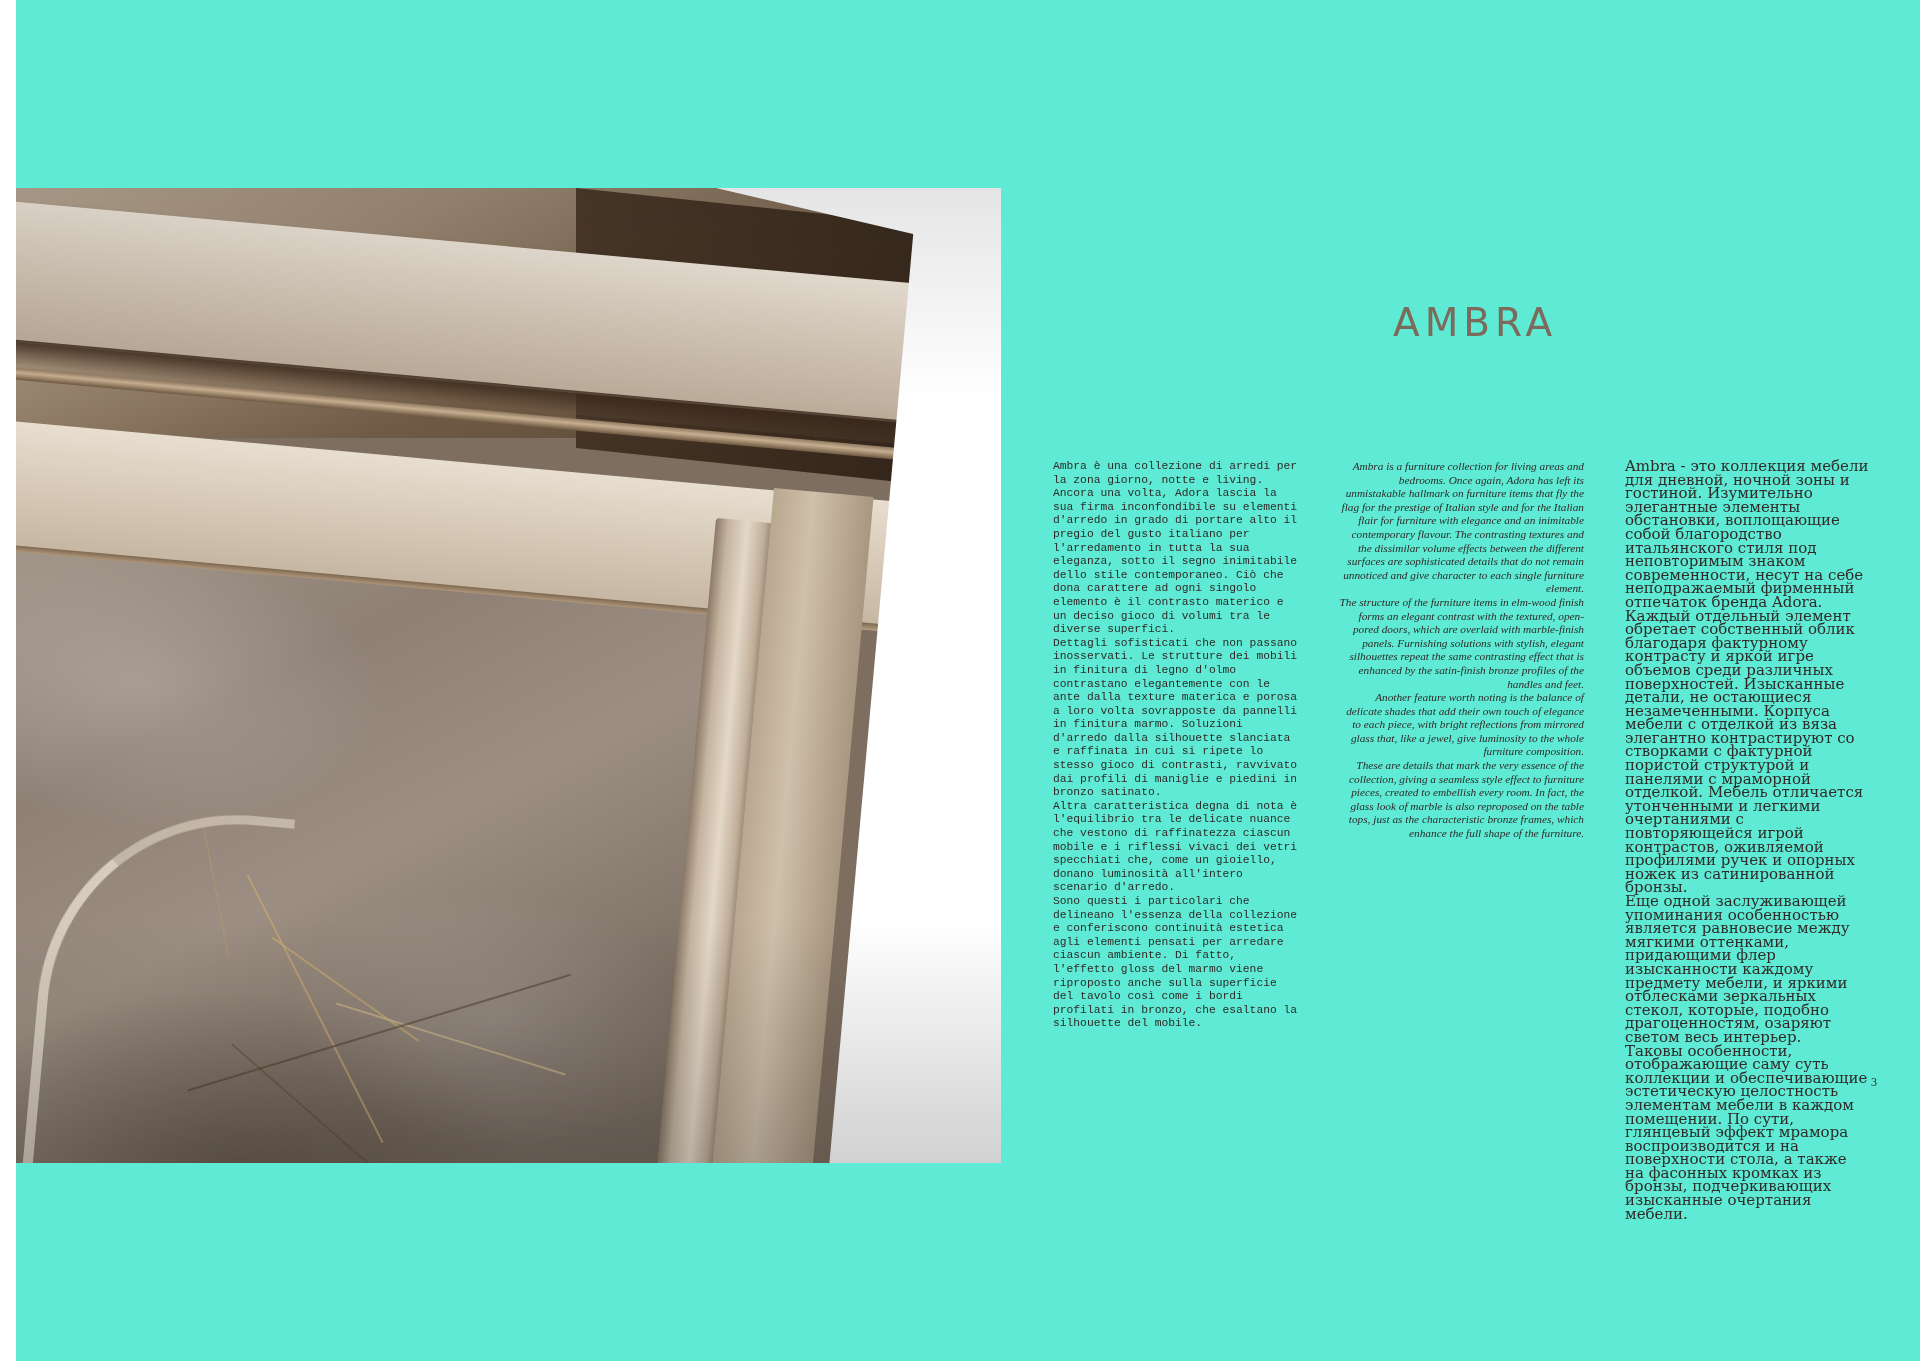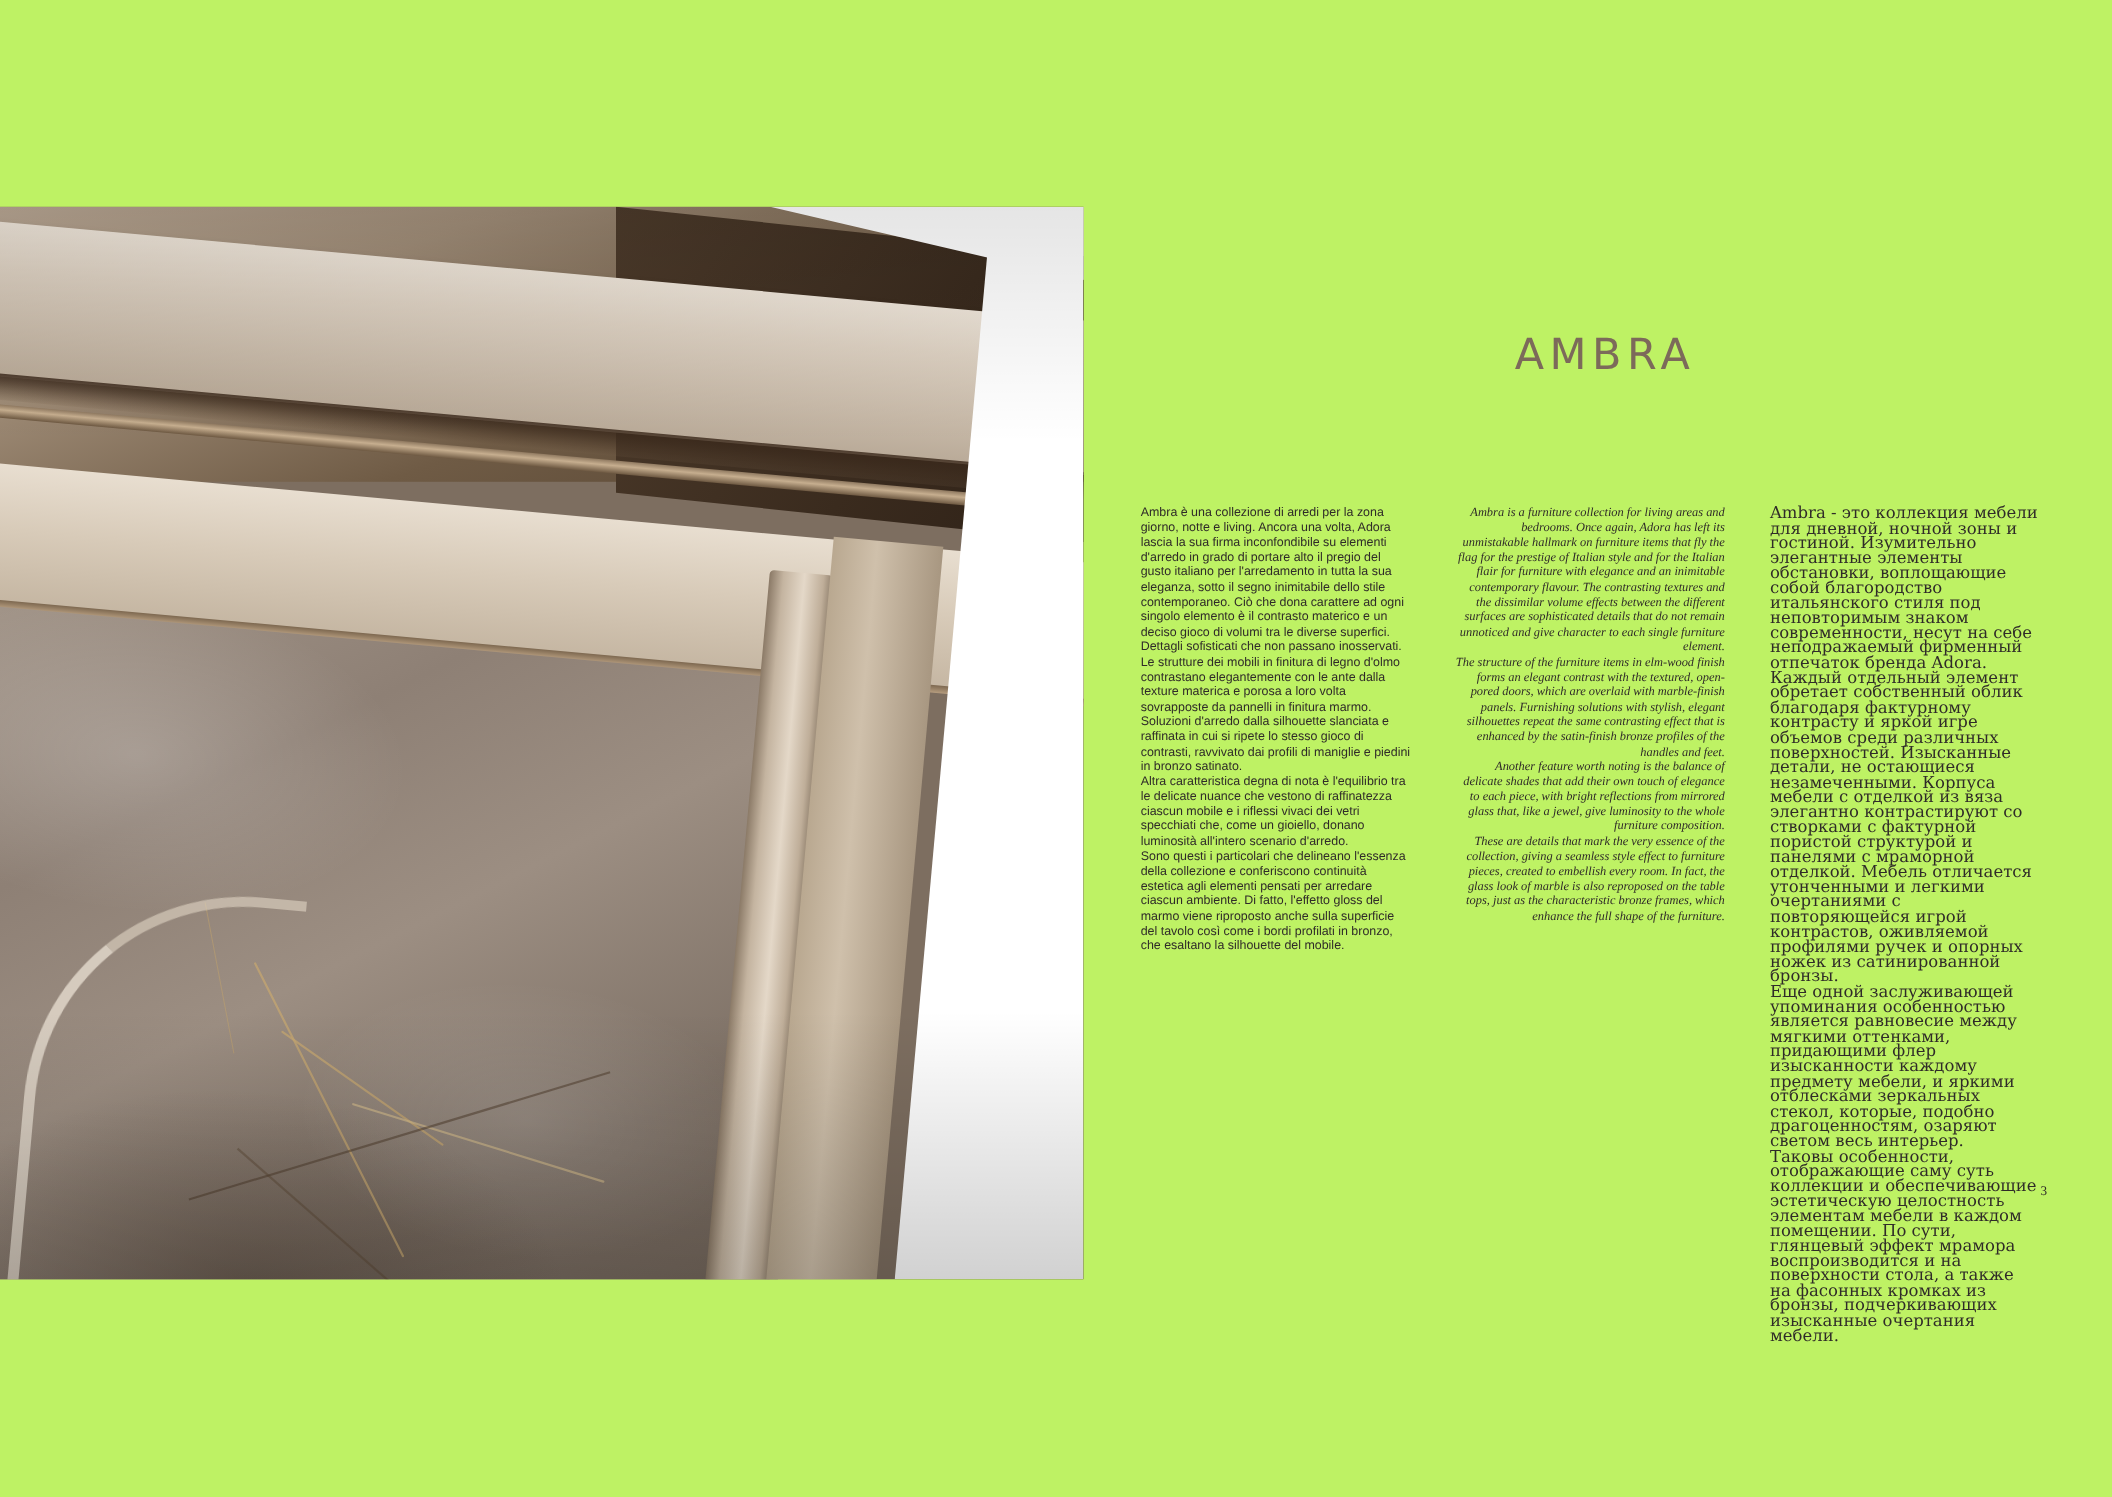--- a/index.html
+++ b/index.html
@@ -11,21 +11,22 @@
     width: 1920px;
     height: 1361px;
     position: relative;
     font-family: "Liberation Serif", serif;
     overflow: hidden;
   }
 
   .page {
     position: absolute;
     inset: 0;
-    background: #bef264;
+    background: #5eead4;
+    margin-left: 16px;
   }
 
   
   .photo-page {
     position: absolute;
     left: 0;
     top: 188px;
     width: 985px;
     height: 975px;
     overflow: hidden;
@@ -220,21 +221,21 @@
   }
   .col:last-child { margin-right: 0; }
 
   .col p {
     margin: 0;
     font-size: 11.3px;
     line-height: 13.6px;
     color: #2f2b28;
     text-align: left;
   }
-  .col.it p { font-family: Liberation Sans, sans-serif; }
+  .col.it p { font-family: Liberation Mono, monospace; }
   .col.en p { font-family: Liberation Serif, serif; font-style: italic; text-align: right; }
   .col.ru p { font-family: "DejaVu Serif", serif; font-size: 15px; line-height: 13.6px; }
 
   .page-number {
     position: absolute;
     left: 1855px;
     top: 1075px;
     font-family: "Liberation Serif", serif;
     font-size: 12px;
     color: #2f2b28;

